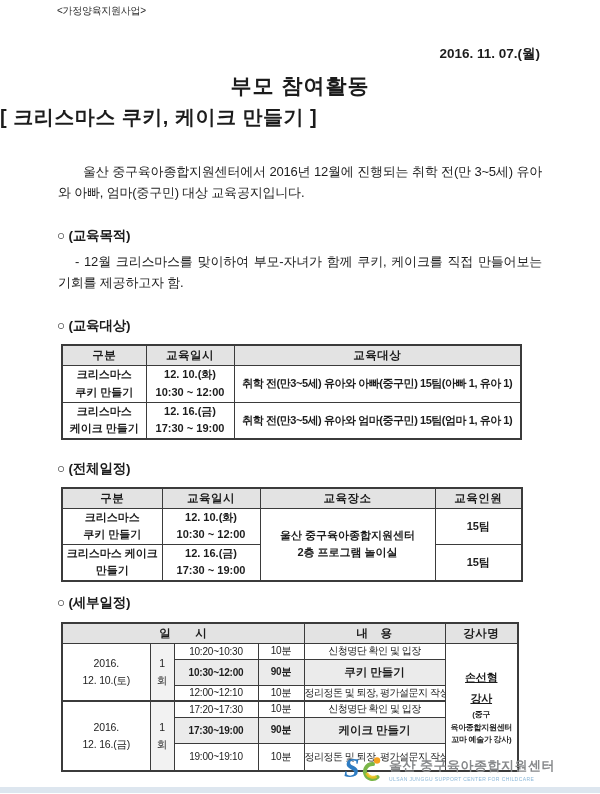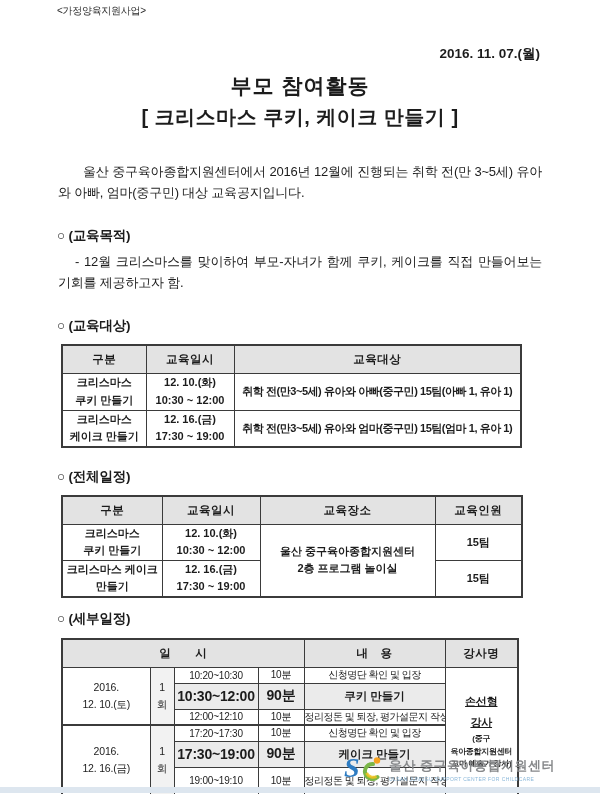--- a/index.html
+++ b/index.html
@@ -17,21 +17,21 @@
   }
   .date-line {
     padding-top:45px; padding-right:60px;
     text-align:right; font-weight:bold; font-size:13.5px;
   }
   .title {
     margin-top:9px; text-align:center;
     font-size:21px; font-weight:bold; letter-spacing:1px;
   }
   .subtitle {
-    margin-top:4px; text-align:center;
+    margin-top:4px; 
     font-size:20px; font-weight:bold; letter-spacing:0.5px;
   }
   .intro {
     margin:30px 58px 0 58px;
     font-size:13px; line-height:1.62; text-align:justify;
     text-indent:25px; letter-spacing:-0.2px;
   }
   .sec-h {
     margin:24px 0 0 57px;
     font-size:13.5px; font-weight:bold; letter-spacing:-0.2px;
@@ -41,34 +41,34 @@
     font-size:13px; line-height:1.62; text-align:justify;
     text-indent:17px; letter-spacing:-0.2px;
   }
   table {
     border-collapse:collapse;
     margin-left:61px;
     table-layout:fixed;
     border:2px solid #3b3b3b;
   }
   th, td { border:1px solid #3b3b3b; text-align:center; vertical-align:middle; }
-  th { background:#e3e3e3; font-size:11.5px; font-weight:bold; height:28px; letter-spacing:0.5px; }
+  th { background:#e3e3e3; font-size:11.5px; font-weight:bold; height:20px; letter-spacing:0.5px; }
   .t1 { margin-top:9px; width:459px; }
   .t1 td { height:37px; font-weight:bold; font-size:11px; }
   .t2 { margin-top:9px; width:460px; }
   .t2 td { height:36px; font-weight:bold; font-size:11px; }
   .two-line span { display:block; line-height:1.6; }
   .target-cell { font-size:10px; letter-spacing:-0.45px; white-space:nowrap; overflow:hidden; }
   .t3 { margin-top:10px; width:456px; }
   .t3 td { font-size:10px; height:16px; letter-spacing:-0.2px; }
   .t3 .date-cell { font-size:10.5px; }
   .t3 .session-cell { background:#f2f2f2; font-size:10.5px; line-height:1.45; }
   .t3 .content-cell { letter-spacing:-0.5px; white-space:nowrap; overflow:hidden; }
   .t3 .hl { background:#ebebeb; font-weight:bold; font-size:11.5px; height:26px; letter-spacing:0; }
-  .t3 .hl-time { background:#ebebeb; font-weight:bold; font-size:14px; }
+  .t3 .hl-time { background:#ebebeb; font-weight:bold; font-size:10px; }
   .t3 .group-start td { border-top:2px solid #3b3b3b; }
   .t3 .last-row td { height:28px; }
   .instructor-cell { vertical-align:middle; }
   .instructor-cell .line-main { display:block; font-size:11px; font-weight:bold; line-height:1.9;text-decoration:underline; }
   .instructor-cell .line-paren { display:block; font-size:8px; font-weight:bold; line-height:1.55; letter-spacing:-0.3px; }
   .footer {
     position:absolute; top:751px; left:344px;
     display:flex; align-items:center; gap:7px;
   }
   .footer-logo { flex:0 0 auto; }

